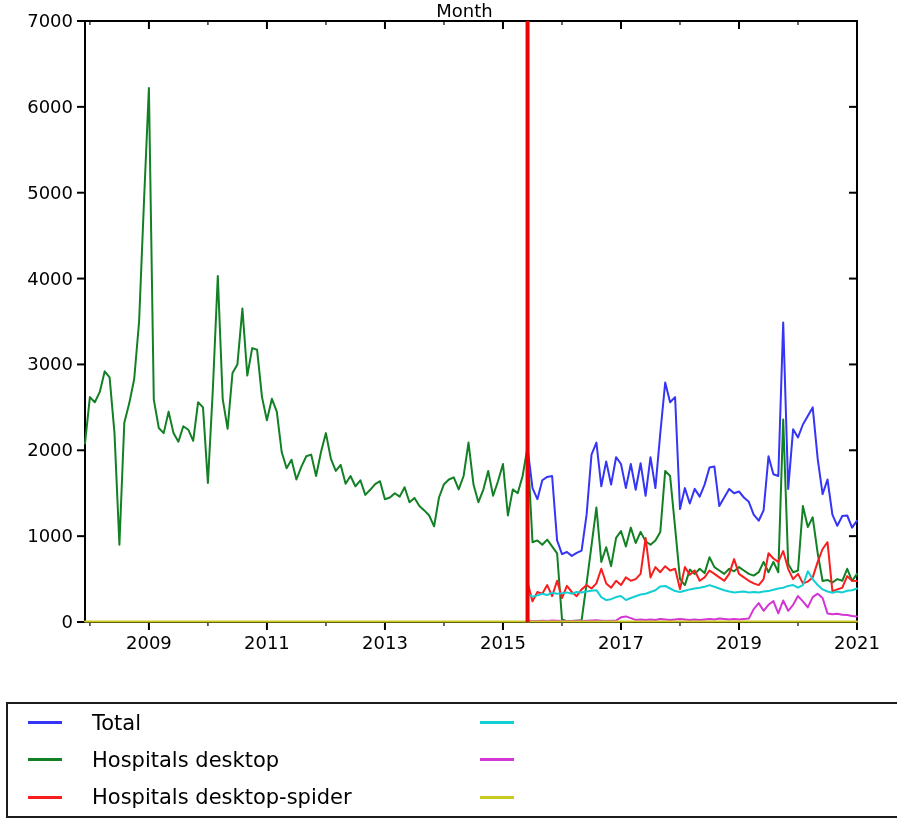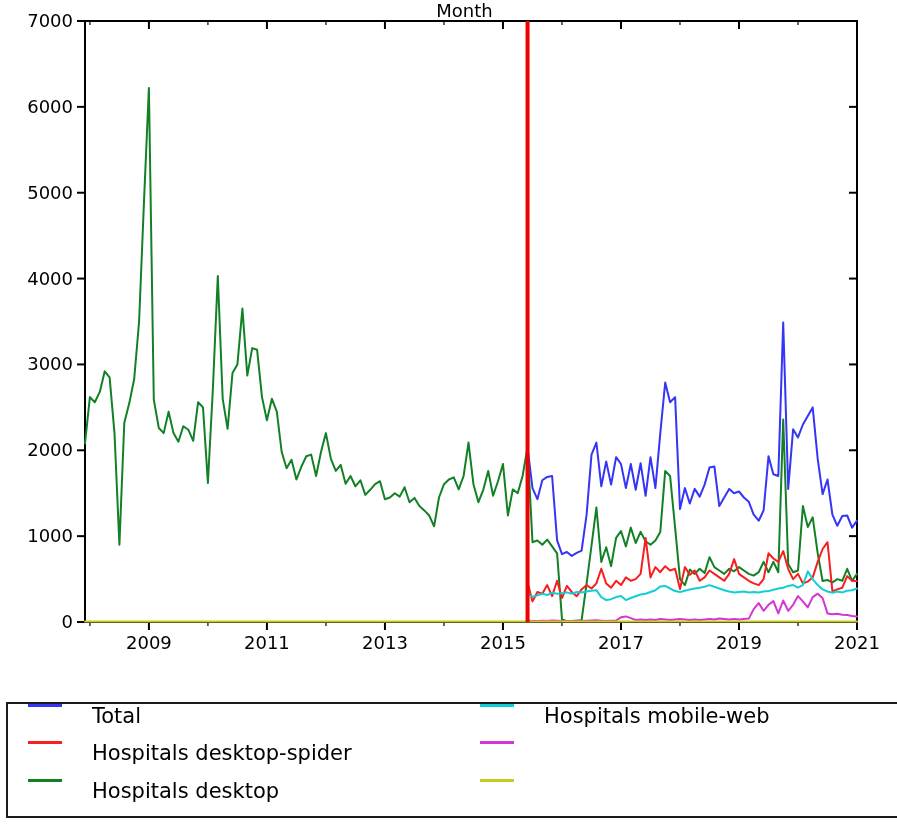--- a/index.html
+++ b/index.html
@@ -6,21 +6,21 @@
   #stage{position:relative;width:897px;height:827px;background:#ffffff;overflow:hidden;
          font-family:"DejaVu Sans","Liberation Sans",sans-serif;}
   #plot-svg{position:absolute;left:0;top:0;}
   #x-axis-title{position:absolute;left:16px;top:656;width:897px;text-align:center;
                 font-size:18px;color:#000;}
   
   #legend{position:absolute;left:6px;top:702px;width:879px;height:112px;
           border:2px solid #1c1c1c;background:#ffffff;
           display:grid;grid-template-columns:452px 1fr;grid-template-rows:repeat(3,1fr);
           grid-auto-flow:column;align-items:center;padding-left:20px;box-sizing:content-box;}
-  .legend-item{display:flex;align-items:flex-start;height:100%;}
+  .legend-item{display:flex;align-items:center;height:100%;}
   .swatch{display:inline-block;width:34px;height:3px;margin-right:30px;flex:0 0 34px;}
   .legend-label{font-size:21px;color:#000;white-space:nowrap;}
 </style>
 </head>
 <body>
 
 <div id="stage">
   <svg id="plot-svg" width="897" height="700">
       <rect x="85" y="21" width="772" height="601" fill="none" stroke="#000" stroke-width="2"></rect>
       <line x1="148.921762857995" y1="622" x2="148.921762857995" y2="630" stroke="#000" stroke-width="2"></line>
@@ -91,30 +91,29 @@
       <line x1="527.5488982137531" y1="21" x2="527.5488982137531" y2="622" stroke="#ef0000" stroke-width="4"></line>
     </svg>
   <div id="x-axis-title">Month</div>
 
   <div id="legend">
     <div class="legend-item">
       <span class="swatch" style="background: rgb(53, 53, 245);"></span>
       <span class="legend-label">Total</span>
     </div>
     <div class="legend-item">
+      <span class="swatch" style="background: rgb(18, 129, 37);"></span>
+      <span class="legend-label">Hospitals desktop</span>
+    </div>
+    <div class="legend-item">
       <span class="swatch" style="background: rgb(248, 30, 30);"></span>
       <span class="legend-label">Hospitals desktop-spider</span>
     </div>
     <div class="legend-item">
-      <span class="swatch" style="background: rgb(18, 129, 37);"></span>
-      <span class="legend-label">Hospitals desktop</span>
-    </div>
-    <div class="legend-item">
       <span class="swatch" style="background: rgb(18, 207, 212);"></span>
-      <span class="legend-label">Hospitals mobile-web</span>
     </div>
     <div class="legend-item">
       <span class="swatch" style="background: rgb(212, 53, 212);"></span>
     </div>
     <div class="legend-item">
       <span class="swatch" style="background: rgb(201, 201, 32);"></span>
     </div>
   </div>
 </div>
 

